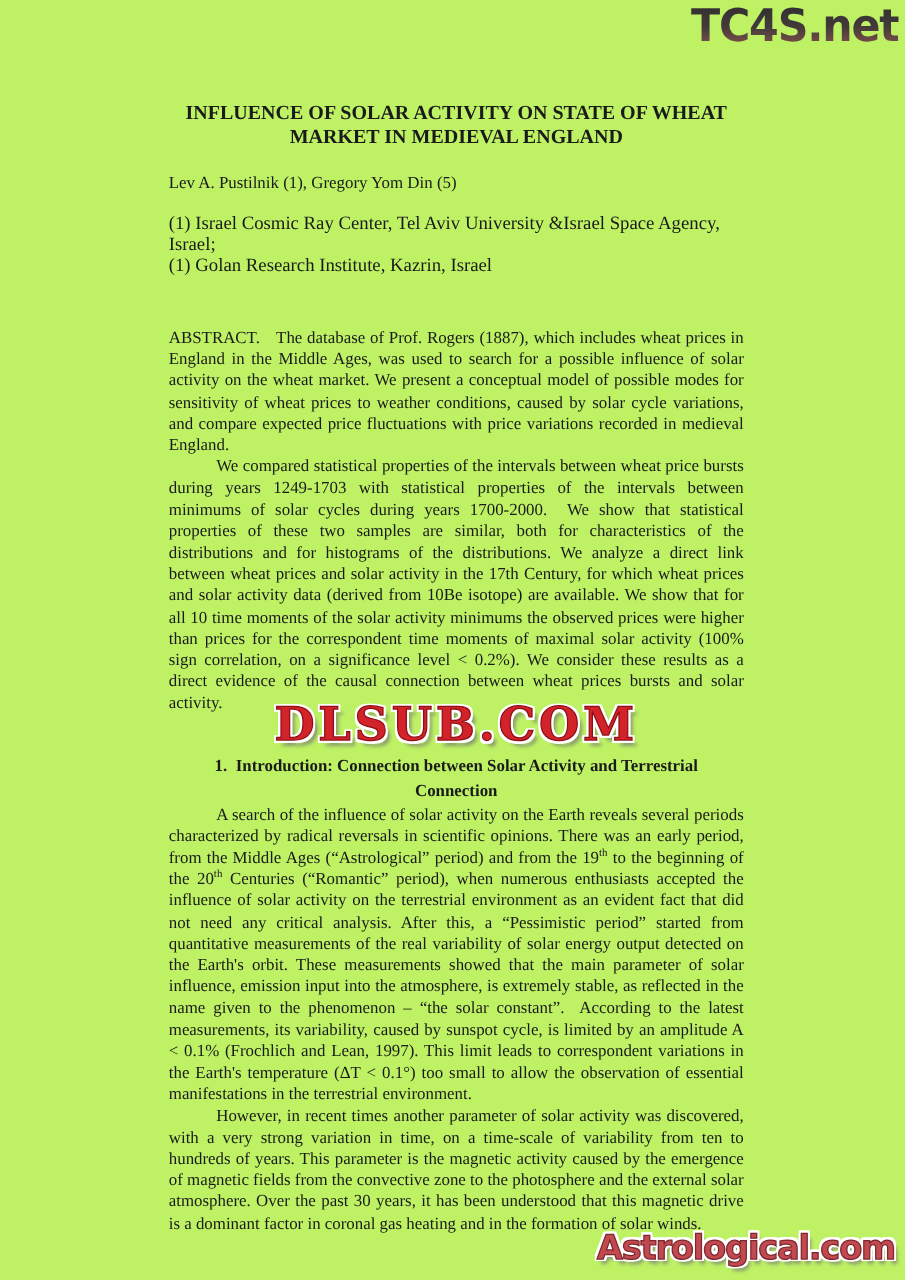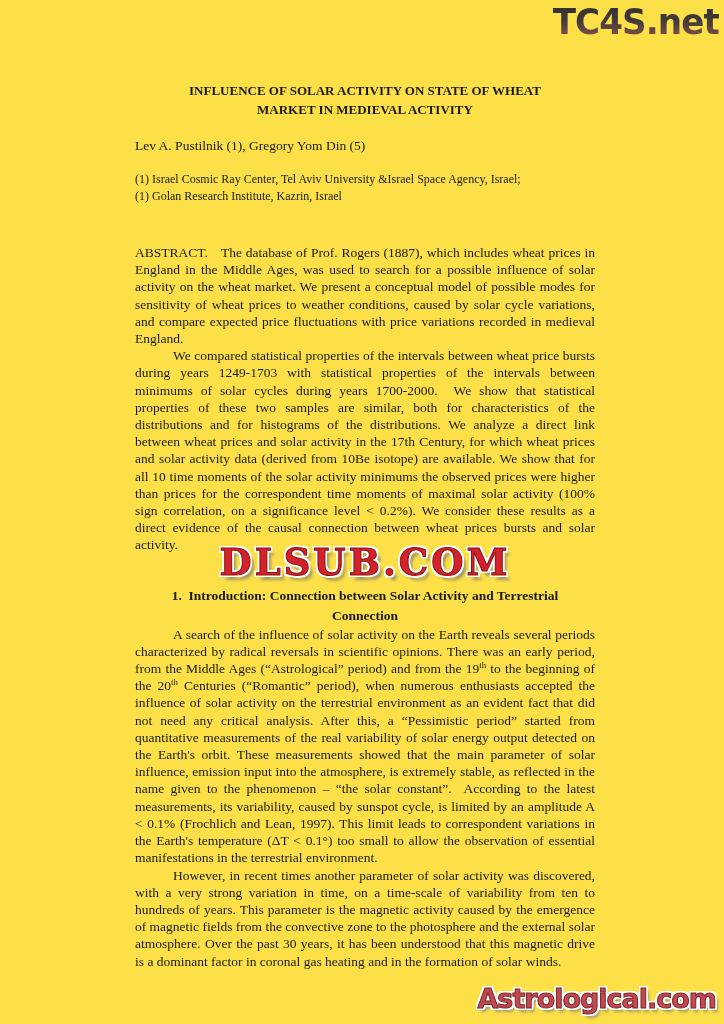--- a/index.html
+++ b/index.html
@@ -4,21 +4,21 @@
 <style>
   html, body {
     margin: 0;
     padding: 0;
     background: #ffffff;
   }
   .page {
     position: relative;
     width: 724px;
     height: 1024px;
-    background: #fde047;
+    background: #bef264;
     overflow: hidden;
     font-family: "Liberation Serif", serif;
     color: #1a1a1a;
   }
 
   
   .wm-tc4s {
     position: absolute;
     top: 1px;
     right: 5px;
@@ -78,32 +78,32 @@
 
   
   .content {
     position: absolute;
     left: 135px;
     top: 81px;
     width: 460px;
   }
   .doc-title {
     font-weight: bold;
-    font-size: 13px;
+    font-size: 16px;
     line-height: 19px;
     text-align: center;
   }
   .authors {
     margin-top: 18px;
     font-size: 13.5px;
     line-height: 17px;
   }
   .affiliations {
     margin-top: 17px;
-    font-size: 12px;
+    font-size: 15px;
     line-height: 17px;
   }
   .para {
     margin: 0;
     font-size: 13.5px;
     line-height: 17.2px;
     text-align: justify;
   }
   .abstract-p1 { margin-top: 39px; }
   .abstract-label { margin-right: 13px; }
@@ -126,21 +126,21 @@
 <body>
 
 <div class="page">
 
   <div class="wm-tc4s">TC4S.net</div>
 
   <div class="content">
 
     <div class="doc-title">
       <div>INFLUENCE OF SOLAR ACTIVITY ON STATE OF WHEAT</div>
-      <div>MARKET IN MEDIEVAL ACTIVITY</div>
+      <div>MARKET IN MEDIEVAL ENGLAND</div>
     </div>
 
     <div class="authors">Lev A. Pustilnik (1), Gregory Yom Din (5)</div>
 
     <div class="affiliations">
       <div>(1) Israel Cosmic Ray Center, Tel Aviv University &amp;Israel Space Agency, Israel;</div>
       <div>(1) Golan Research Institute, Kazrin, Israel</div>
     </div>
 
     <p class="para abstract-p1">

